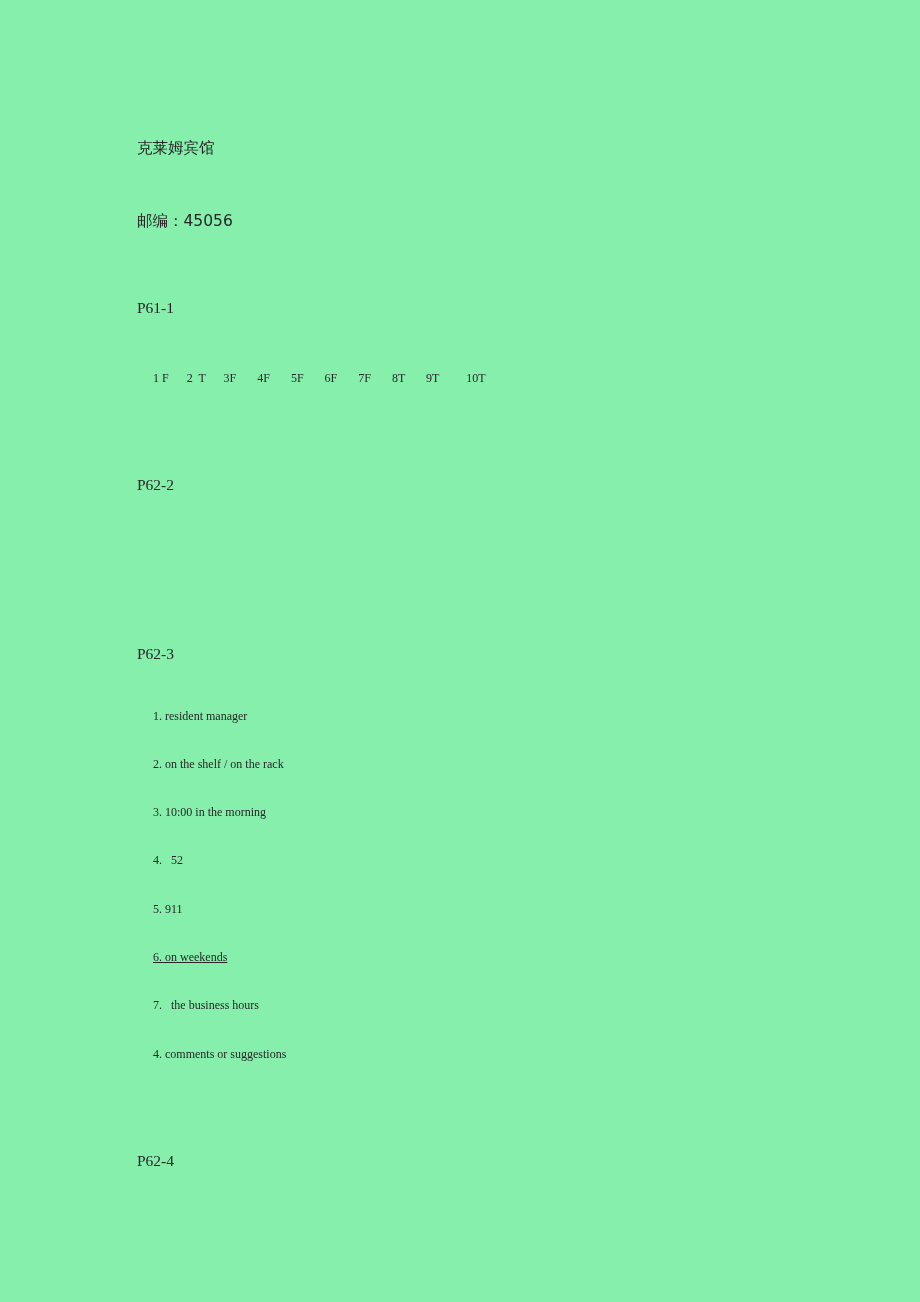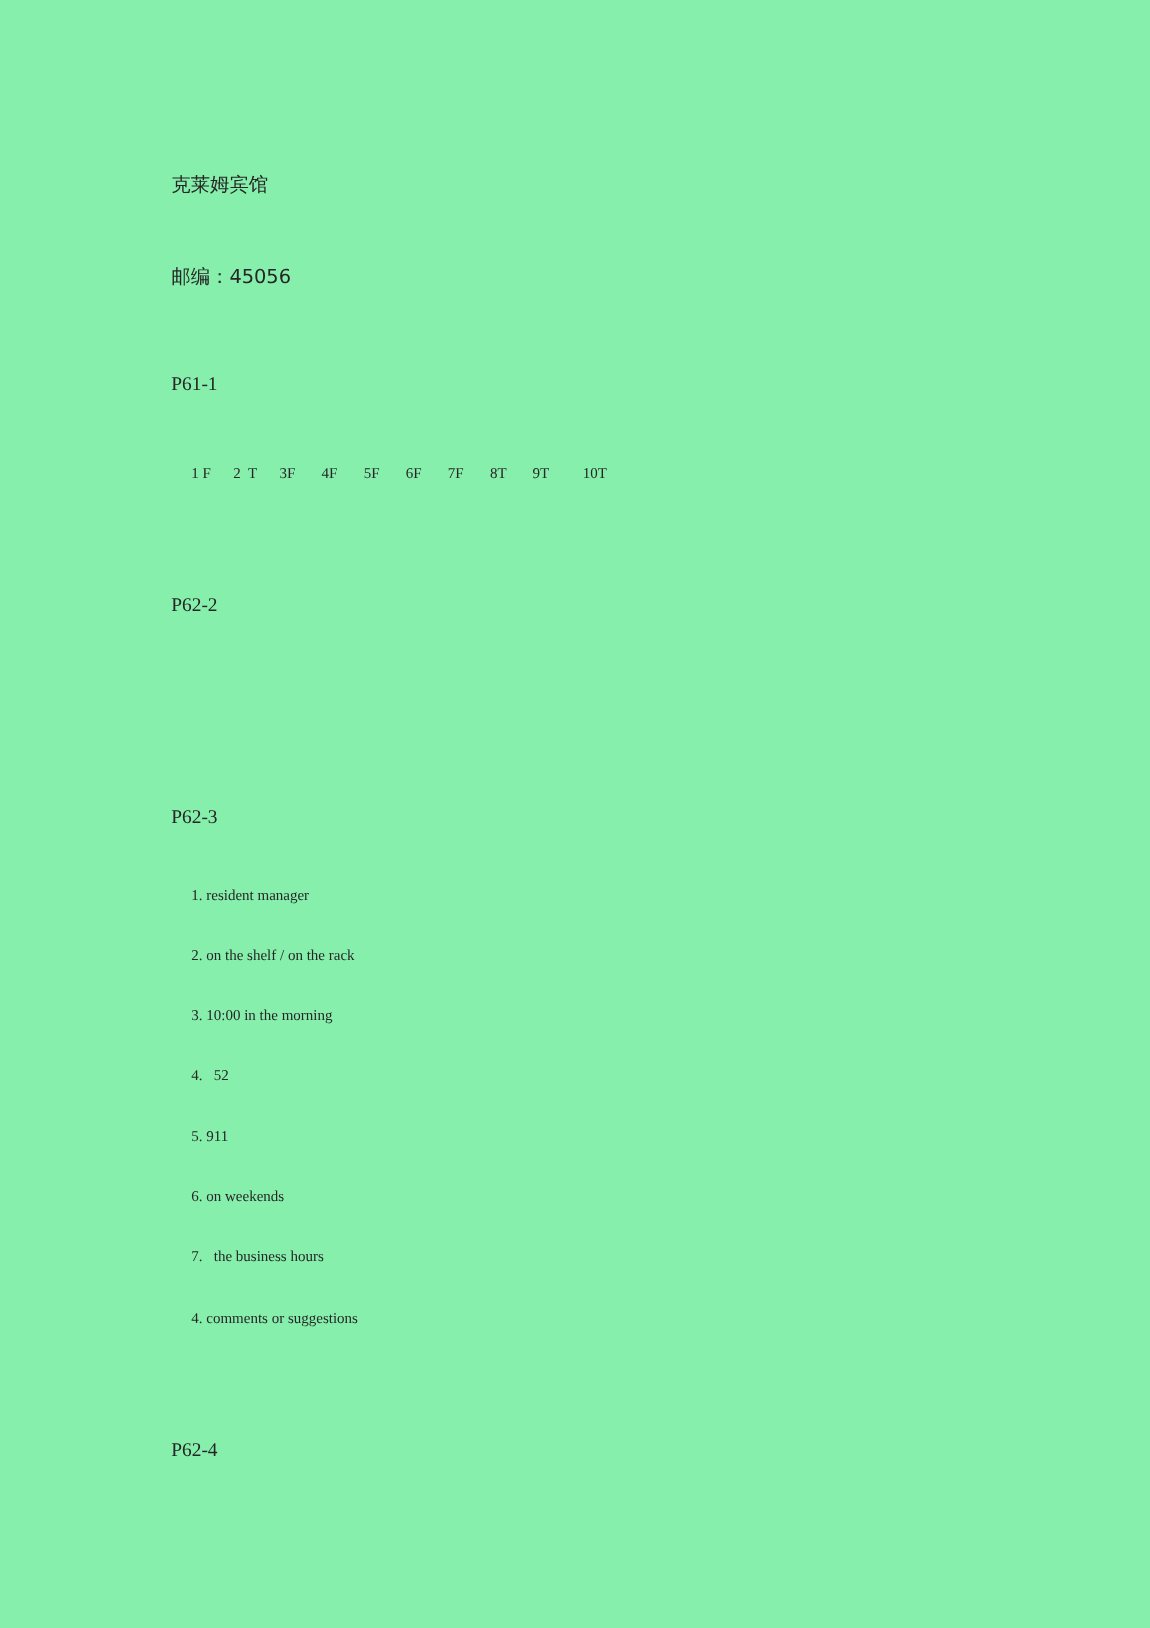--- a/index.html
+++ b/index.html
@@ -73,20 +73,20 @@
     <div class="blk" style="top:500px;">
     </div>
 
     <div class="blk heading" style="top:645px;">P62-3</div>
 
     <div class="blk para" style="top:694px;">1. resident manager</div>
     <div class="blk para" style="top:742px;">2. on the shelf / on the rack</div>
     <div class="blk para" style="top:790px;">3. 10:00 in the morning</div>
     <div class="blk para" style="top:838px;">4.   52</div>
     <div class="blk para" style="top:887px;">5. 911</div>
-    <div class="blk para" style="top:935px;">6. on weekends</div>
+    <div class="blk para" style="top:935px;text-decoration:underline;">6. on weekends</div>
     <div class="blk para" style="top:983px;">7.   the business hours</div>
     <div class="blk para" style="top:1032px;">4. comments or suggestions</div>
 
     <div class="blk heading" style="top:1128px;margin-top:24px;">P62-4</div>
 
   </div>
 </div>
 
 </body></html>

